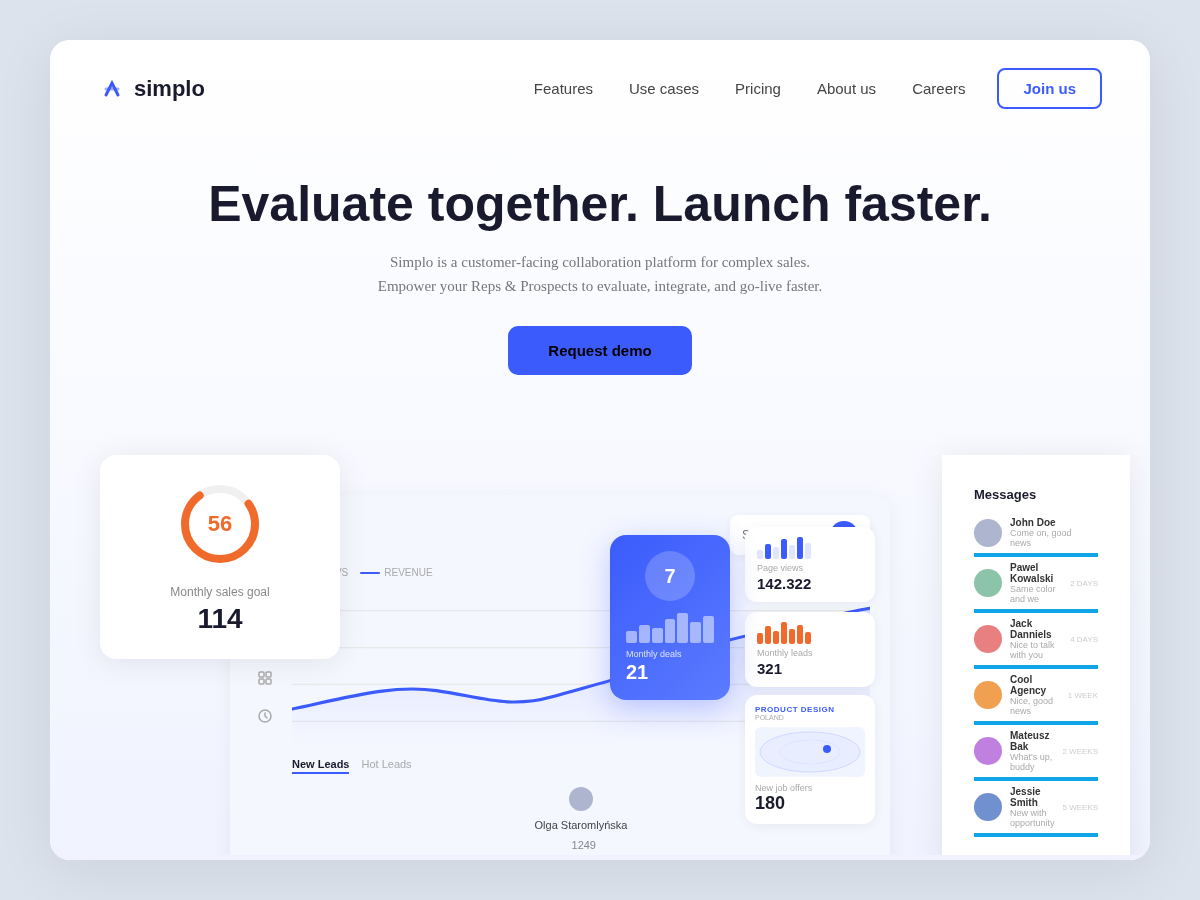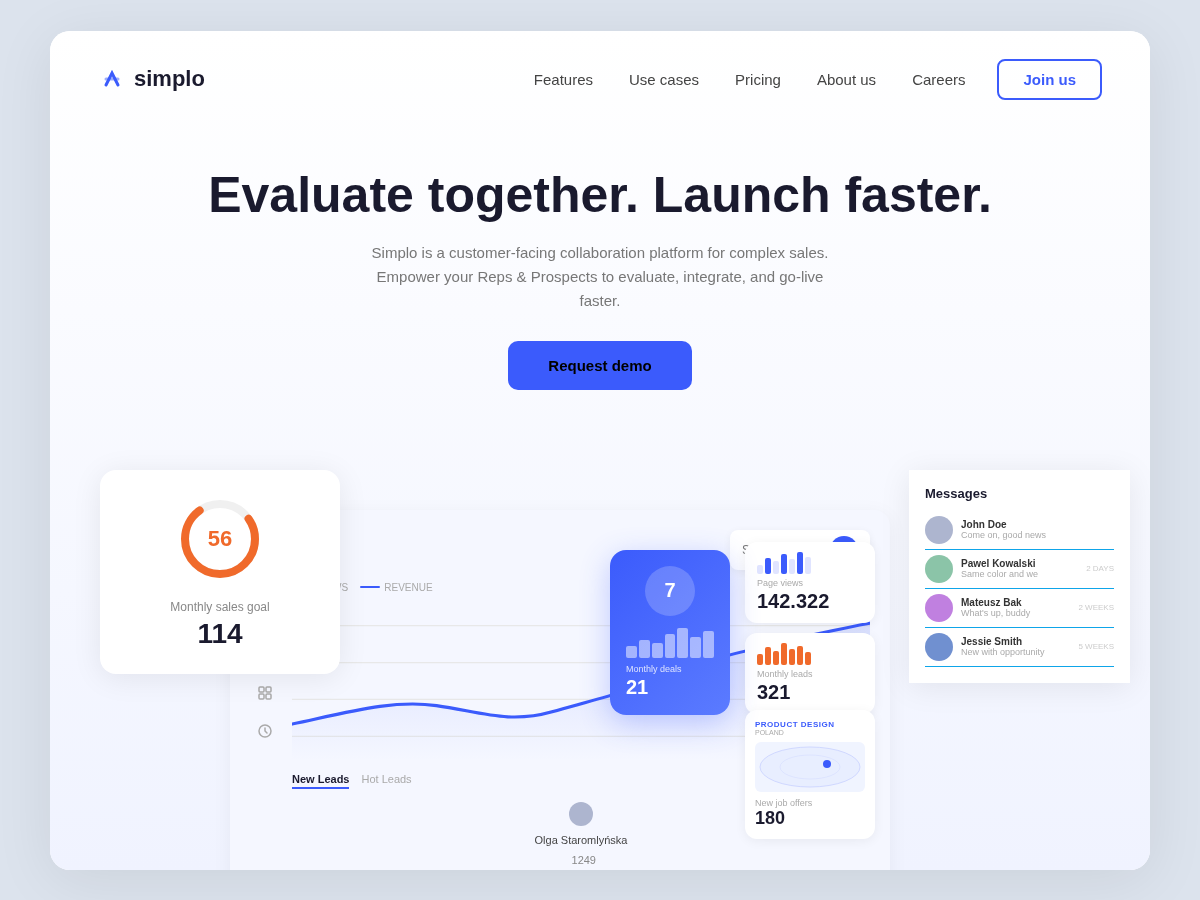--- a/index.html
+++ b/index.html
@@ -75,20 +75,21 @@
       color: #1a1a2e;
       line-height: 1.1;
       margin-bottom: 18px;
     }
     .hero-subtitle {
       font-size: 15px;
       color: #777;
       line-height: 1.6;
       max-width: 480px;
       margin: 0 auto 28px;
+      font-family: Liberation Serif, serif;
     }
     .btn-demo {
       background: #3b5bfc;
       color: #000000;
       border: none;
       padding: 16px 40px;
       border-radius: 10px;
       font-size: 15px;
       font-weight: 600;
       cursor: pointer;
@@ -315,40 +316,40 @@
     }
     .stat-bar {
       width: 6px;
       background: #e0e4ff;
       border-radius: 2px;
     }
     .stat-bar.active { background: #3b5bfc; }
     .stat-bar.orange { background: #f06a2b; }
     .stat-bar.active.orange { background: #f06a2b; }
     .stat-label { font-size: 9px; color: #aaa; margin-bottom: 2px; }
-    .stat-value { font-size: 20px; font-weight: 700; color: #1a1a2e; }
+    .stat-value { font-size: 15px; font-weight: 700; color: #1a1a2e; }
     
     .widget-messages {
       position: absolute;
       right: 20px;
       top: 20px;
-      width: 221px;
+      width: 188px;
       background: #fff;
       border-radius: 0;
-      padding: 16px;
+      padding: 32px;
       box-shadow: 0 4px 30px rgba(0,0,0,0.08);
       z-index: 5;
     }
     .msg-title { font-size: 13px; font-weight: 700; color: #1a1a2e; margin-bottom: 10px; }
     .msg-item {
       display: flex;
       align-items: center;
       gap: 8px;
       padding: 5px 0;
-      border-bottom: 1px solid #0ea5e9;
+      border-bottom: 4px solid #0ea5e9;
     }
     .msg-avatar {
       width: 28px;
       height: 28px;
       border-radius: 50%;
       flex-shrink: 0;
     }
     .msg-info { flex: 1; }
     .msg-name { font-size: 10px; font-weight: 600; color: #333; }
     .msg-text { font-size: 9px; color: #aaa; }
@@ -666,20 +667,36 @@
       </div>
       <div class="msg-item">
         <div class="msg-avatar" style="background:#8bc4a8;"></div>
         <div class="msg-info">
           <div class="msg-name">Pawel Kowalski</div>
           <div class="msg-text">Same color and we</div>
         </div>
         <span class="msg-time">2 DAYS</span>
       </div>
       <div class="msg-item">
+        <div class="msg-avatar" style="background:#e88080;"></div>
+        <div class="msg-info">
+          <div class="msg-name">Jack Danniels</div>
+          <div class="msg-text">Nice to talk with you</div>
+        </div>
+        <span class="msg-time">4 DAYS</span>
+      </div>
+      <div class="msg-item">
+        <div class="msg-avatar" style="background:#f0a050;"></div>
+        <div class="msg-info">
+          <div class="msg-name">Cool Agency</div>
+          <div class="msg-text">Nice, good news</div>
+        </div>
+        <span class="msg-time">1 WEEK</span>
+      </div>
+      <div class="msg-item">
         <div class="msg-avatar" style="background:#c080e0;"></div>
         <div class="msg-info">
           <div class="msg-name">Mateusz Bak</div>
           <div class="msg-text">What's up, buddy</div>
         </div>
         <span class="msg-time">2 WEEKS</span>
       </div>
       <div class="msg-item">
         <div class="msg-avatar" style="background:#7090d0;"></div>
         <div class="msg-info">

